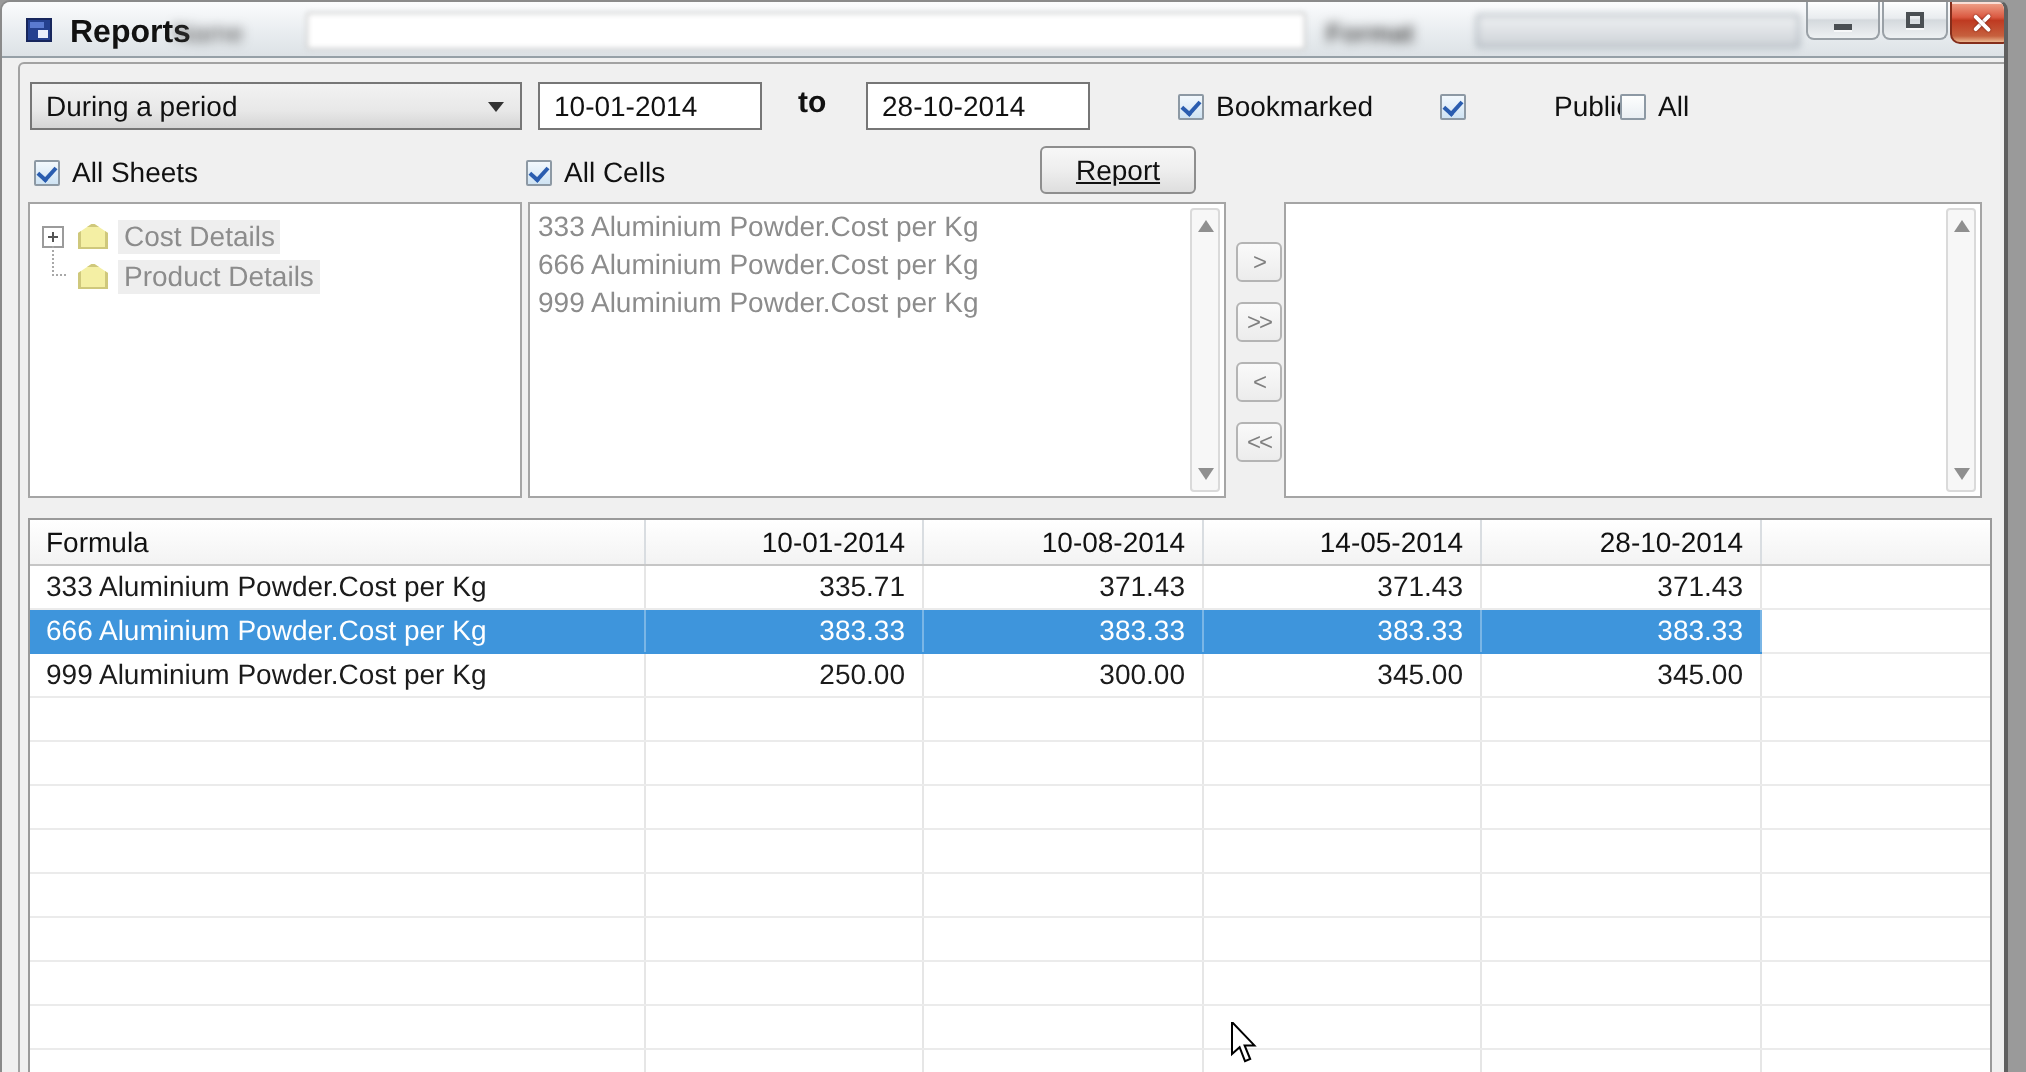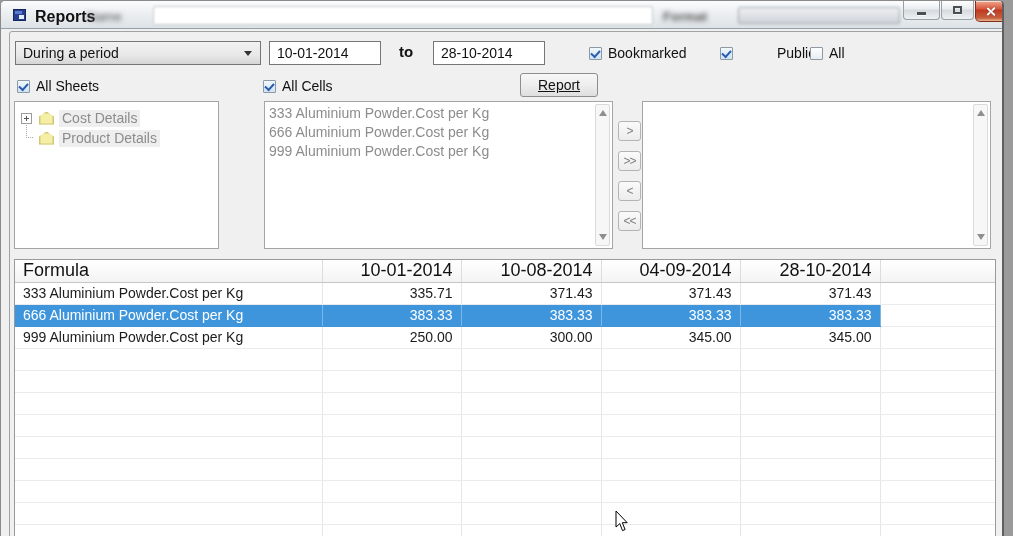--- a/index.html
+++ b/index.html
@@ -66,21 +66,21 @@
   .cb.checked::after { content:''; position:absolute; left:1px; top:2px; width:7px; height:4px;
         border-left:2px solid #2a5db0; border-bottom:2px solid #2a5db0; transform:rotate(-48deg); }
   .cb-label { position:absolute; font-size:14px; color:#111; }
 
   .report-btn { position:absolute; left:519px; top:72px; width:78px; height:24px;
         border:1px solid #8e8e8e; border-radius:3px; font-family:inherit;
         background:linear-gradient(#f7f7f7,#eeeeee 50%,#dedede); font-size:14px; color:#111;text-decoration:underline; }
 
   
   .whitebox { position:absolute; top:100px; height:148px; background:#fff; border:1px solid #a5a5a5; }
-  .tree-box { left:13px;  width:205px; padding-top:6px; }
+  .tree-box { left:13px;  width:247px; padding-top:6px; }
   .list-box { left:263px; width:349px; }
   .dest-box { left:641px; width:349px; }
 
   .tree-row { display:flex; align-items:center; height:20px; padding-left:6px; position:relative; }
   .expander { width:11px; height:11px; border:1px solid #9b9b9b; background:#fff; position:relative; flex:none; margin-right:7px; }
   .expander::before { content:''; position:absolute; left:2px; top:4px; width:5px; height:1px; background:#555; }
   .expander::after  { content:''; position:absolute; left:4px; top:2px; width:1px; height:5px; background:#555; }
   .connector { width:11px; height:20px; position:relative; flex:none; margin-right:7px; }
   .connector::before { content:''; position:absolute; left:5px; top:-5px; height:15px; border-left:1px dotted #a8a8a8; }
   .connector::after  { content:''; position:absolute; left:5px; top:9px; width:7px; border-top:1px dotted #a8a8a8; }
@@ -100,21 +100,21 @@
 
   .xfer-btn { position:absolute; left:617px; width:23px; height:20px;
               border:1px solid #b4b4b4; border-radius:3px; font-family:inherit;
               background:linear-gradient(#fafafa,#ececec); color:#7f7f7f; font-size:12px;
               line-height:16px; text-align:center; letter-spacing:-1px; }
 
   
   .table-wrap { position:absolute; left:13px; top:258px; width:982px; height:278px;
                 background:#fff; border:1px solid #9a9a9a; border-bottom:none; overflow:hidden; }
   table { border-collapse:collapse; table-layout:fixed; width:100%; }
-  th { height:22px; font-weight:400; font-size:18px; color:#111;
+  th { height:22px; font-weight:400; font-size:14px; color:#111;
        background:linear-gradient(#ffffff,#f3f3f3); border-bottom:1px solid #c6c6c6;
        border-right:1px solid #d9dde1; padding:0 8px; white-space:nowrap; }
   th.left { text-align:left; } th.right { text-align:right; }
   th.filler, td.filler { border-right:none; }
   td { height:22px; font-size:14px; color:#1b1b1b; padding:0 8px; white-space:nowrap; overflow:hidden;
        border-right:1px solid #e6e6e6; border-bottom:1px solid #ebebeb; }
   td.fcell { text-align:left; }
   td.vcell { text-align:right; }
   tr.selected td { background:var(--sel,#3E95DC); color:#fff; border-right-color:#7ab6e6; border-bottom-color:var(--sel,#3E95DC); }
   tr.selected td.filler { background:#fff; color:#1b1b1b; border-bottom-color:#ebebeb; }
@@ -214,21 +214,21 @@
           <col style="width:140px">
         <col style="width:139px">
           <col style="width:140px">
           <col>
       </colgroup>
       <thead>
           <tr id="thead-row">
             <th class="left">Formula</th>
             <th class="right">10-01-2014</th>
             <th class="right">10-08-2014</th>
-            <th class="right">04-09-2014</th>
+            <th class="right">14-05-2014</th>
             <th class="right">28-10-2014</th>
             <th class="filler"></th>
           </tr>
         </thead>
       <tbody id="tbody">
           <tr>
             <td class="fcell">333 Aluminium Powder.Cost per Kg</td>
             <td class="vcell">335.71</td>
             <td class="vcell">371.43</td>
             <td class="vcell">371.43</td>

